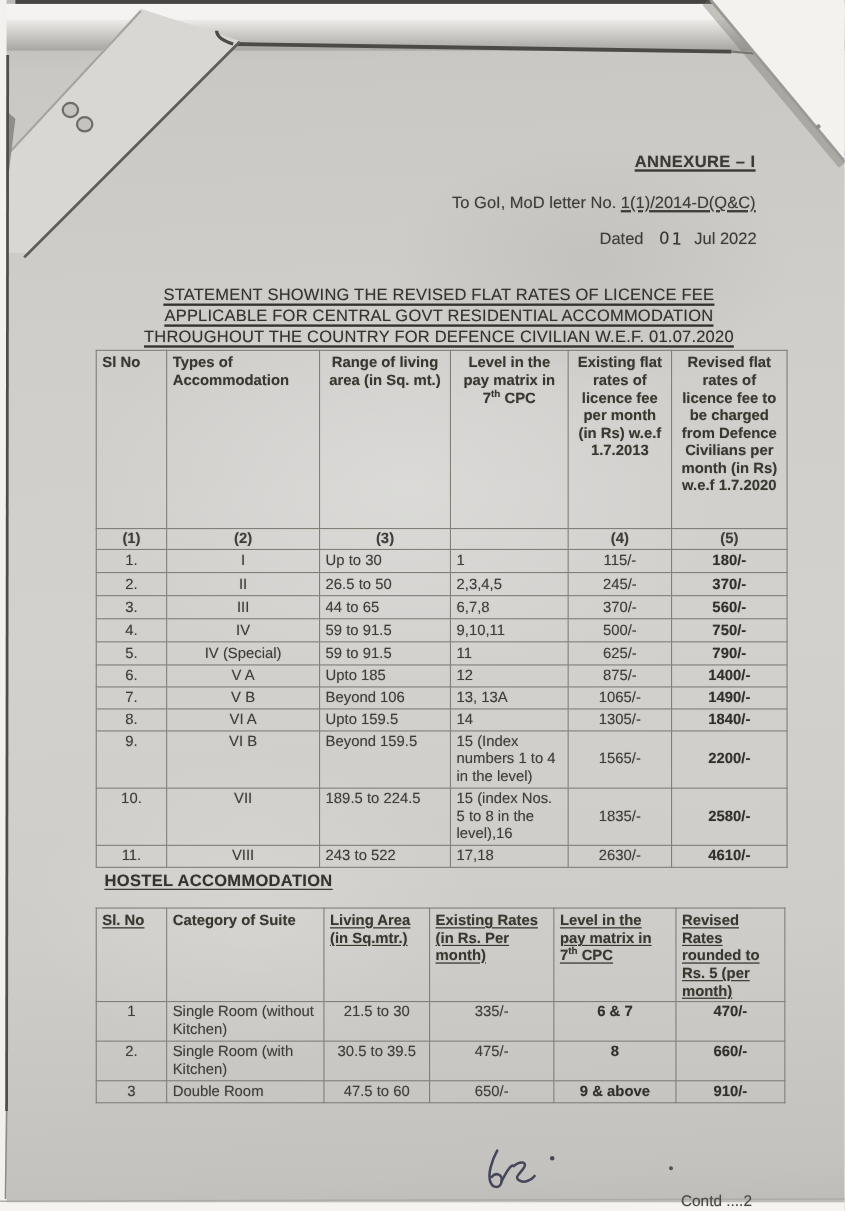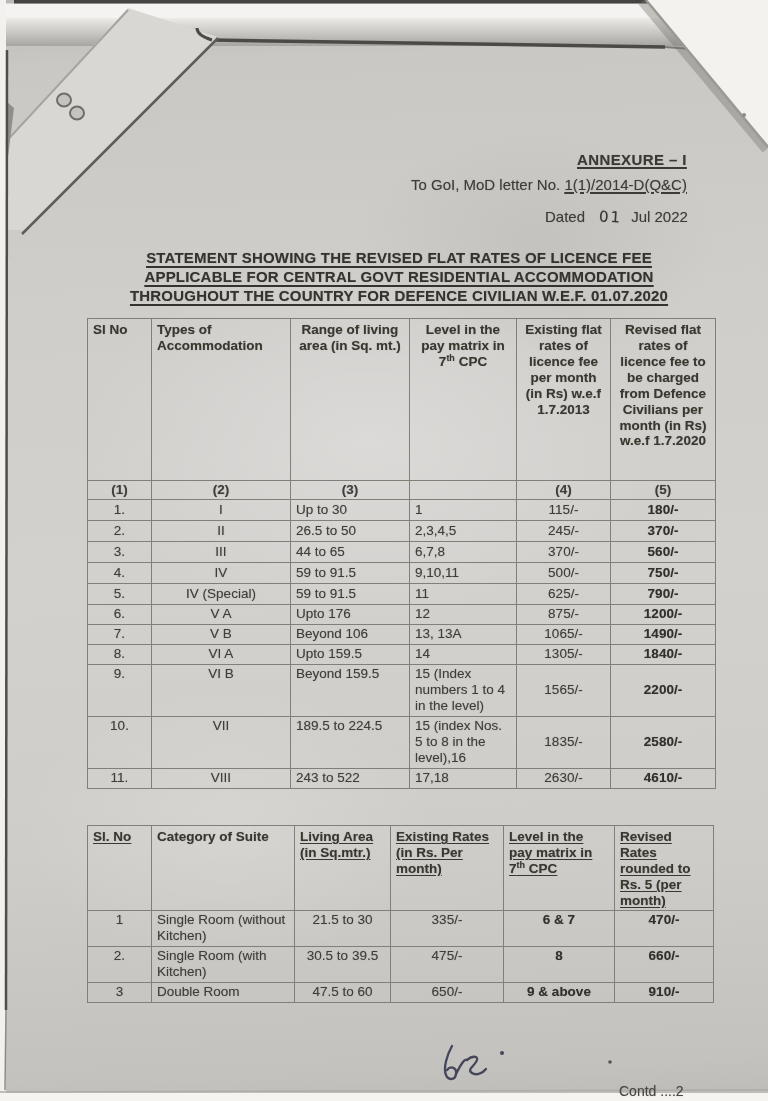--- a/index.html
+++ b/index.html
@@ -9,28 +9,28 @@
     background:
       radial-gradient(ellipse 420px 260px at 48% 40%, rgba(255,255,255,.22), rgba(255,255,255,0) 70%),
       radial-gradient(ellipse 300px 200px at 30% 75%, rgba(255,255,255,.15), rgba(255,255,255,0) 70%),
       radial-gradient(ellipse 260px 160px at 70% 22%, rgba(120,118,114,.12), rgba(120,118,114,0) 70%),
       linear-gradient(178deg,#b9b8b5 0%,#c9c8c5 6%,#cfcecb 28%,#d2d1ce 52%,#cecdc9 76%,#c3c2bf 96%,#bcbbb8 100%);
   }
   .artifacts{position:absolute;left:0;top:0;z-index:1;}
   .content{position:absolute;left:0;top:0;width:768px;height:1101px;z-index:2;
     text-shadow:0 0 1px rgba(80,76,70,.45);}
   .abs{position:absolute;}
-  .u{text-decoration:underline;text-underline-offset:2px;text-decoration-thickness:1.5px;margin-top:12px;}
+  .u{text-decoration:underline;text-underline-offset:2px;text-decoration-thickness:1.5px;}
   
   .annexure{left:577px;top:139px;font-size:15px;font-weight:bold;letter-spacing:.4px;color:#3a3936;}
   .letter-line{left:411px;top:176px;font-size:15px;color:#3d3c39;}
   .date-line{left:545px;top:208px;font-size:15px;color:#3d3c39;}
   .hand{display:inline-block;margin:0 9px 0 14px;font-family:"DejaVu Sans",sans-serif;
     transform:rotate(3deg);letter-spacing:2px;color:#36352f;}
-  .title{left:88px;top:248px;width:622px;text-align:center;font-size:15px;font-weight:bold;
+  .title{left:88px;top:259px;width:622px;text-align:center;font-size:15px;font-weight:normal;
     line-height:19px;letter-spacing:.2px;color:#34332f;}
   .title .tline{text-decoration:underline;text-underline-offset:2.5px;text-decoration-thickness:1.6px;}
   
   table{border-collapse:collapse;table-layout:fixed;position:absolute;}
   td{border:1px solid #827f79;font-size:13.5px;line-height:1.18;padding:1px 5px;
      vertical-align:middle;overflow:hidden;color:#403e3a;}
   .main{left:87px;top:318px;width:628px;}
   .hostel{left:87px;top:825px;width:626px;padding-left:12px;}
   .thead td{font-weight:bold;vertical-align:top;padding-top:3px;color:#39382f;}
   .c{text-align:center;} .l{text-align:left;} .vt{vertical-align:top;}
@@ -170,24 +170,24 @@
         <td class="c">5.</td>
         <td class="c">IV (Special)</td>
         <td class="l">59 to 91.5</td>
         <td class="l">11</td>
         <td class="c">625/-</td>
         <td class="c rev">790/-</td>
       </tr>
       <tr style="height:20px">
         <td class="c">6.</td>
         <td class="c">V A</td>
-        <td class="l">Upto 176</td>
+        <td class="l">Upto 185</td>
         <td class="l">12</td>
         <td class="c">875/-</td>
-        <td class="c rev">1200/-</td>
+        <td class="c rev">1400/-</td>
       </tr>
       <tr style="height:20px">
         <td class="c">7.</td>
         <td class="c">V B</td>
         <td class="l">Beyond 106</td>
         <td class="l">13, 13A</td>
         <td class="c">1065/-</td>
         <td class="c rev">1490/-</td>
       </tr>
       <tr style="height:20px">
@@ -218,20 +218,21 @@
         <td class="c">11.</td>
         <td class="c">VIII</td>
         <td class="l">243 to 522</td>
         <td class="l">17,18</td>
         <td class="c">2630/-</td>
         <td class="c rev">4610/-</td>
       </tr>
     </tbody>
       </table>
 
+    <div class="abs hostel-heading">HOSTEL ACCOMMODATION</div>
 
     <table class="hostel">
       <colgroup>
           <col style="width:64px">
           <col style="width:143px">
           <col style="width:96px">
                 <col style="width:113px">
           <col style="width:111px">
           <col style="width:99px">
         </colgroup>

